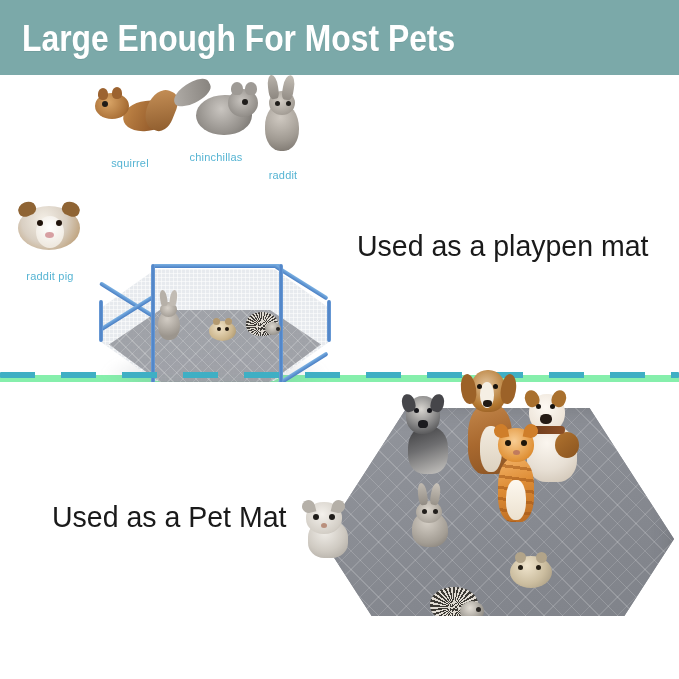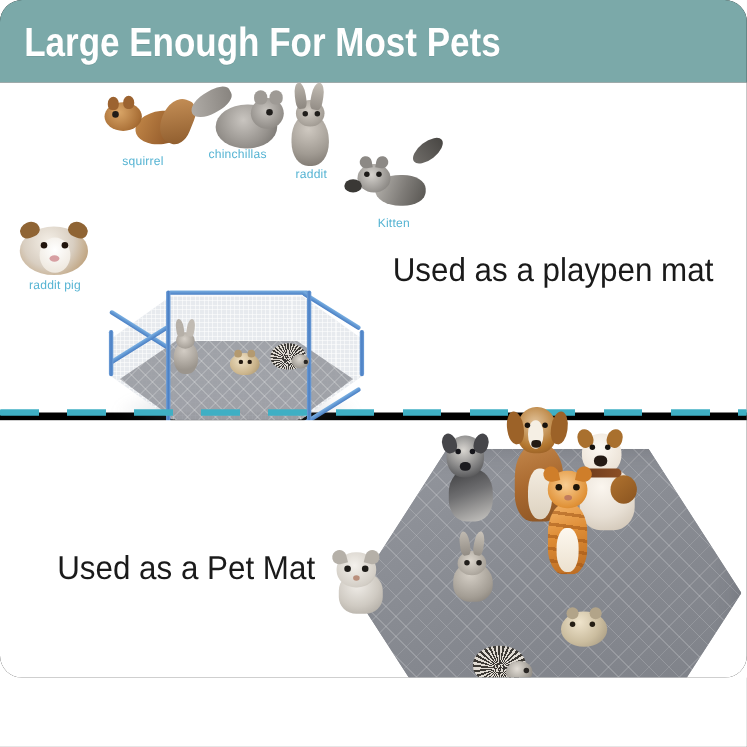--- a/index.html
+++ b/index.html
@@ -8,22 +8,21 @@
     background: #ffffff;
   }
   body {
     font-family: "Liberation Sans", sans-serif;
   }
   #page {
     position: relative;
     width: 679px;
     height: 616px;
     overflow: hidden;
-    background: #000000;
-    border-radius: 20px;
+    background: #86efac;
   }
 
   
   #header-banner {
     position: absolute;
     left: 0; top: 0;
     width: 679px;
     height: 75px;
     background: #7ba9a9;
   }
@@ -64,20 +63,21 @@
   }
   .animal-label {
     position: absolute;
     left: 50%;
     transform: translateX(-50%);
     white-space: nowrap;
     font-size: 11px;
     color: #56b4d3;
     font-family: "Liberation Sans", sans-serif;
     letter-spacing: .2px;
+    margin-top: 16px;
   }
 
   
   #divider {
     position: absolute;
     left: 0;
     top: 372px;
     width: 679px;
     height: 6px;
     background-image: repeating-linear-gradient(
@@ -255,42 +255,20 @@
         <div class="blob" style="left:15px; top:0px; width:10px; height:24px;
              background:linear-gradient(#b9b3ab, #8d8780); border-radius:50% 50% 30% 30%; transform:rotate(-8deg);"></div>
         <div class="blob" style="left:30px; top:0px; width:11px; height:25px;
              background:linear-gradient(#c4beb5, #938d86); border-radius:50% 50% 30% 30%; transform:rotate(10deg);"></div>
         <div class="blob" style="left:22px; top:26px; width:5px; height:5px; background:#201e1b;"></div>
         <div class="blob" style="left:33px; top:26px; width:5px; height:5px; background:#201e1b;"></div>
       </div>
       <div class="animal-label" style="top:78px;">raddit</div>
     </div>
 
-    <div class="animal" style="left:311px; top:48px; width:94px; height:86px;">
-      <div class="art">
-        <div class="blob" style="left:30px; top:36px; width:46px; height:28px;
-             background:linear-gradient(110deg, #b9b6b1 0%, #7f7c78 55%, #55534f 100%);
-             border-radius:50% 45% 45% 50%;"></div>
-        <div class="blob" style="left:14px; top:26px; width:30px; height:26px;
-             background:radial-gradient(circle at 42% 38%, #d6d3ce 0%, #8c8985 75%, #5b5955 100%);
-             border-radius:50%;"></div>
-        <div class="blob" style="left:16px; top:19px; width:11px; height:11px;
-             background:#8c8985; border-radius:50% 50% 0 50%; transform:rotate(-10deg);"></div>
-        <div class="blob" style="left:31px; top:19px; width:11px; height:11px;
-             background:#8c8985; border-radius:50% 50% 50% 0; transform:rotate(10deg);"></div>
-        <div class="blob" style="left:20px; top:33px; width:5px; height:5px; background:#1d1b19;"></div>
-        <div class="blob" style="left:31px; top:33px; width:5px; height:5px; background:#1d1b19;"></div>
-        <div class="blob" style="left:62px; top:6px; width:32px; height:16px;
-             background:linear-gradient(90deg, #6f6c68 0%, #494744 100%);
-             border-radius:50%; transform:rotate(-38deg);"></div>
-        <div class="blob" style="left:2px; top:40px; width:16px; height:12px;
-             background:#3a3835; border-radius:50%;"></div>
-      </div>
-      <div class="animal-label" style="top:74px;">Kitten</div>
-    </div>
 
     <div class="animal" style="left:10px; top:115px; width:80px; height:72px;">
       <div class="art">
         <div class="blob" style="left:8px; top:16px; width:62px; height:44px;
              background:radial-gradient(circle at 42% 32%, #f4efe7 0%, #d9cfc2 48%, #b08a58 100%);
              border-radius:50%;"></div>
         <div class="blob" style="left:26px; top:26px; width:28px; height:32px;
              background:radial-gradient(circle at 50% 35%, #ffffff 0%, #efe9e0 75%);
              border-radius:50%;"></div>
         <div class="blob" style="left:8px; top:12px; width:18px; height:14px;

